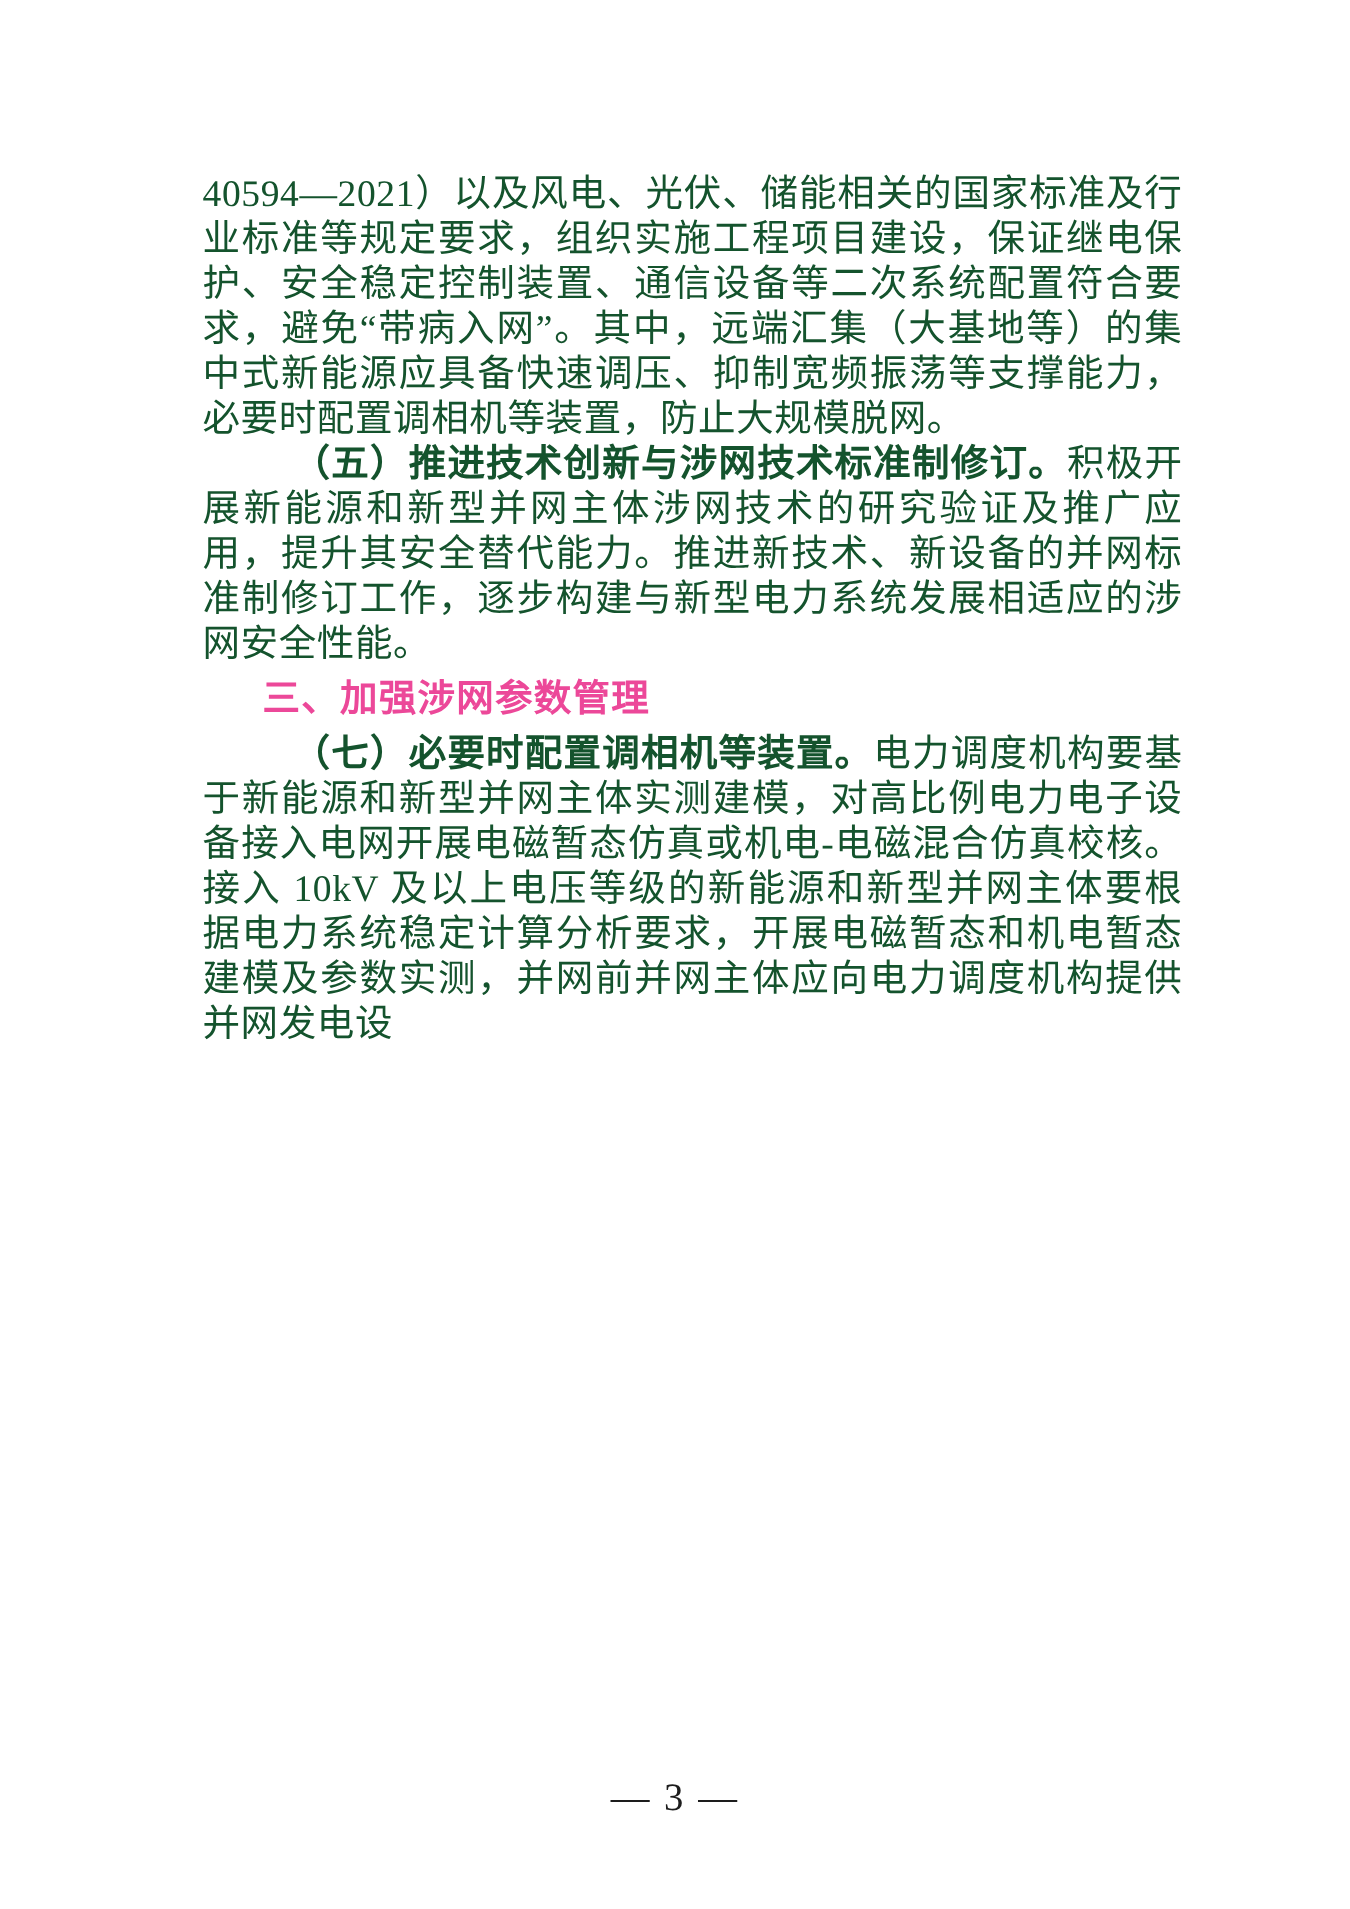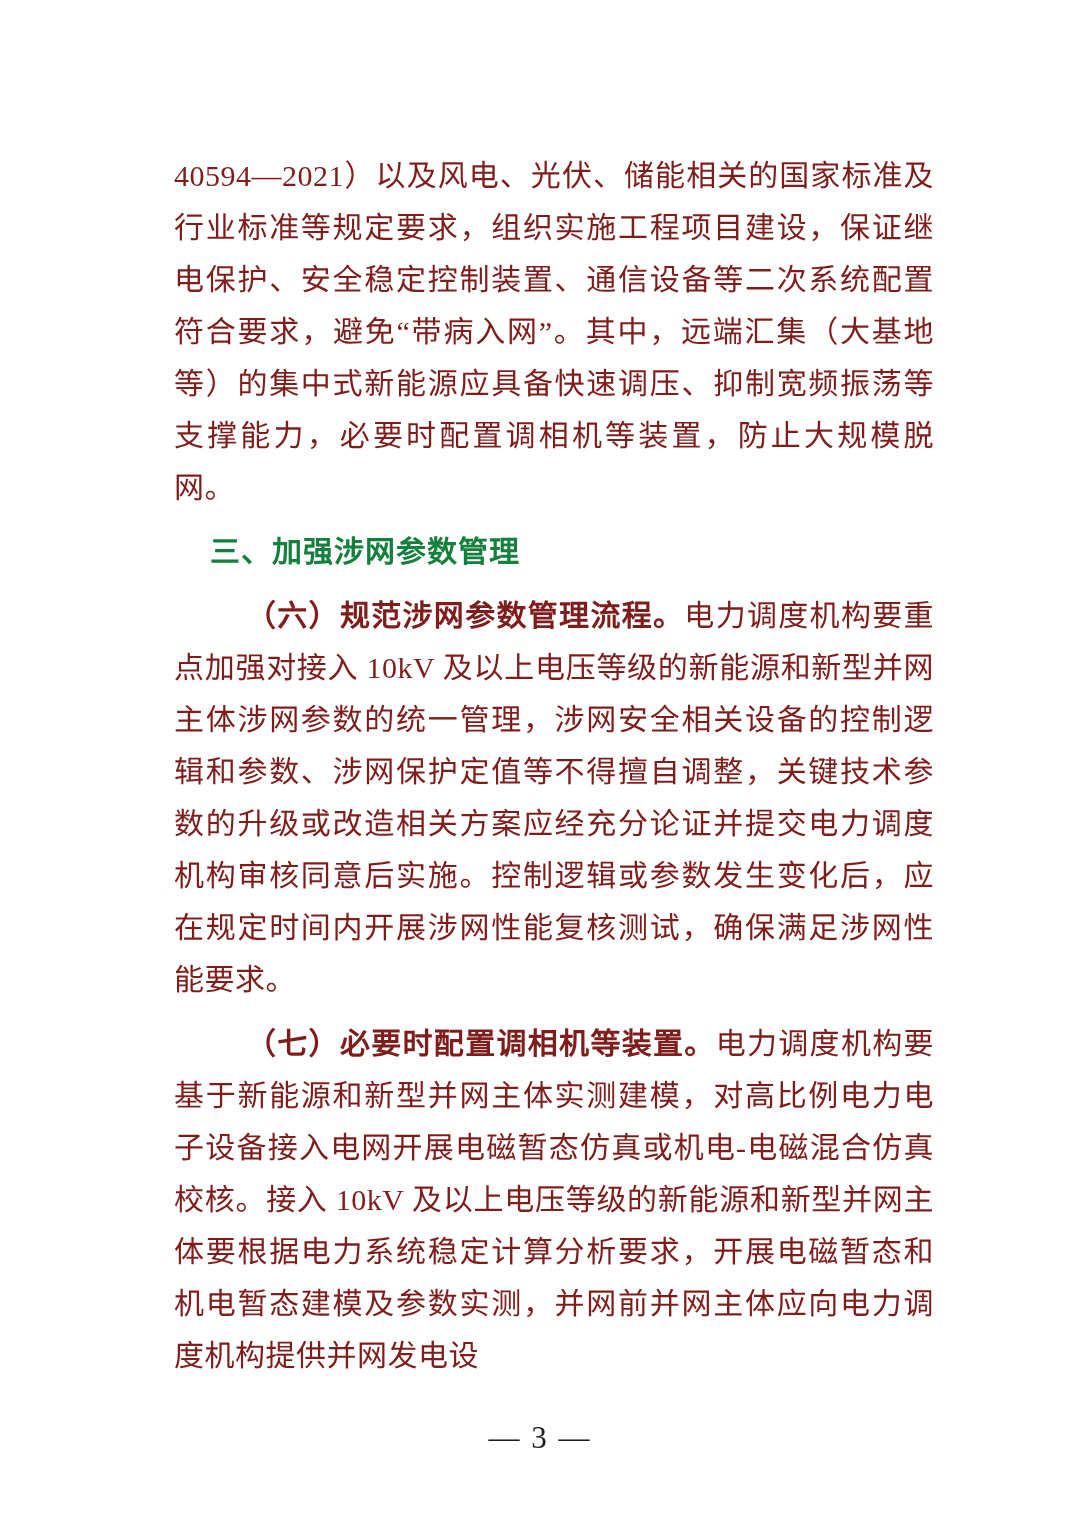--- a/index.html
+++ b/index.html
@@ -16,61 +16,61 @@
     font-family: "Liberation Serif", "DejaVu Serif", serif;
     color: #1d1d1d;
   }
   .content {
     position: absolute;
     top: 138px;
     left: 162px;
     width: 784px;
   }
   .para {
-    margin: 12px;
+    margin: 0;
     font-size: 30px;
-    line-height: 52px;
+    line-height: 36px;
     letter-spacing: 0.5px;
     text-align: justify;
     text-justify: inter-ideograph;
     word-break: break-all;
-    color: #7f1d1d;
+    color: #14532d;
   }
   .para.indent {
     text-indent: 2.4em;
   }
   .para .lead {
     font-weight: bold;
   }
   .heading {
     margin: 0;
     font-family: "Liberation Sans", "DejaVu Sans", sans-serif;
     font-weight: bold;
     font-size: 30px;
     line-height: 52px;
     letter-spacing: 1px;
     text-indent: 1.6em;
-    color: #15803d;
+    color: #ec4899;
   }
   .footer {
     position: absolute;
     top: 1412px;
     left: 0;
     width: 100%;
     text-align: center;
     font-size: 31px;
     line-height: 52px;
     letter-spacing: 2px;
     color: #1d1d1d;
   }
 </style>
 </head>
 <body>
 
 <div class="page">
   <div class="content">
       <p class="para">40594—2021）以及风电、光伏、储能相关的国家标准及行业标准等规定要求，组织实施工程项目建设，保证继电保护、安全稳定控制装置、通信设备等二次系统配置符合要求，避免“带病入网”。其中，远端汇集（大基地等）的集中式新能源应具备快速调压、抑制宽频振荡等支撑能力，必要时配置调相机等装置，防止大规模脱网。</p>
+      <p class="para indent"><span class="lead">（五）推进技术创新与涉网技术标准制修订。</span>积极开展新能源和新型并网主体涉网技术的研究验证及推广应用，提升其安全替代能力。推进新技术、新设备的并网标准制修订工作，逐步构建与新型电力系统发展相适应的涉网安全性能。</p>
       <h2 class="heading">三、加强涉网参数管理</h2>
-      <p class="para indent"><span class="lead">（六）规范涉网参数管理流程。</span>电力调度机构要重点加强对接入 10kV 及以上电压等级的新能源和新型并网主体涉网参数的统一管理，涉网安全相关设备的控制逻辑和参数、涉网保护定值等不得擅自调整，关键技术参数的升级或改造相关方案应经充分论证并提交电力调度机构审核同意后实施。控制逻辑或参数发生变化后，应在规定时间内开展涉网性能复核测试，确保满足涉网性能要求。</p>
       <p class="para indent"><span class="lead">（七）必要时配置调相机等装置。</span>电力调度机构要基于新能源和新型并网主体实测建模，对高比例电力电子设备接入电网开展电磁暂态仿真或机电-电磁混合仿真校核。接入 10kV 及以上电压等级的新能源和新型并网主体要根据电力系统稳定计算分析要求，开展电磁暂态和机电暂态建模及参数实测，并网前并网主体应向电力调度机构提供并网发电设</p>
     </div>
   <div class="footer">— 3 —</div>
 </div>
 
 </body></html>

